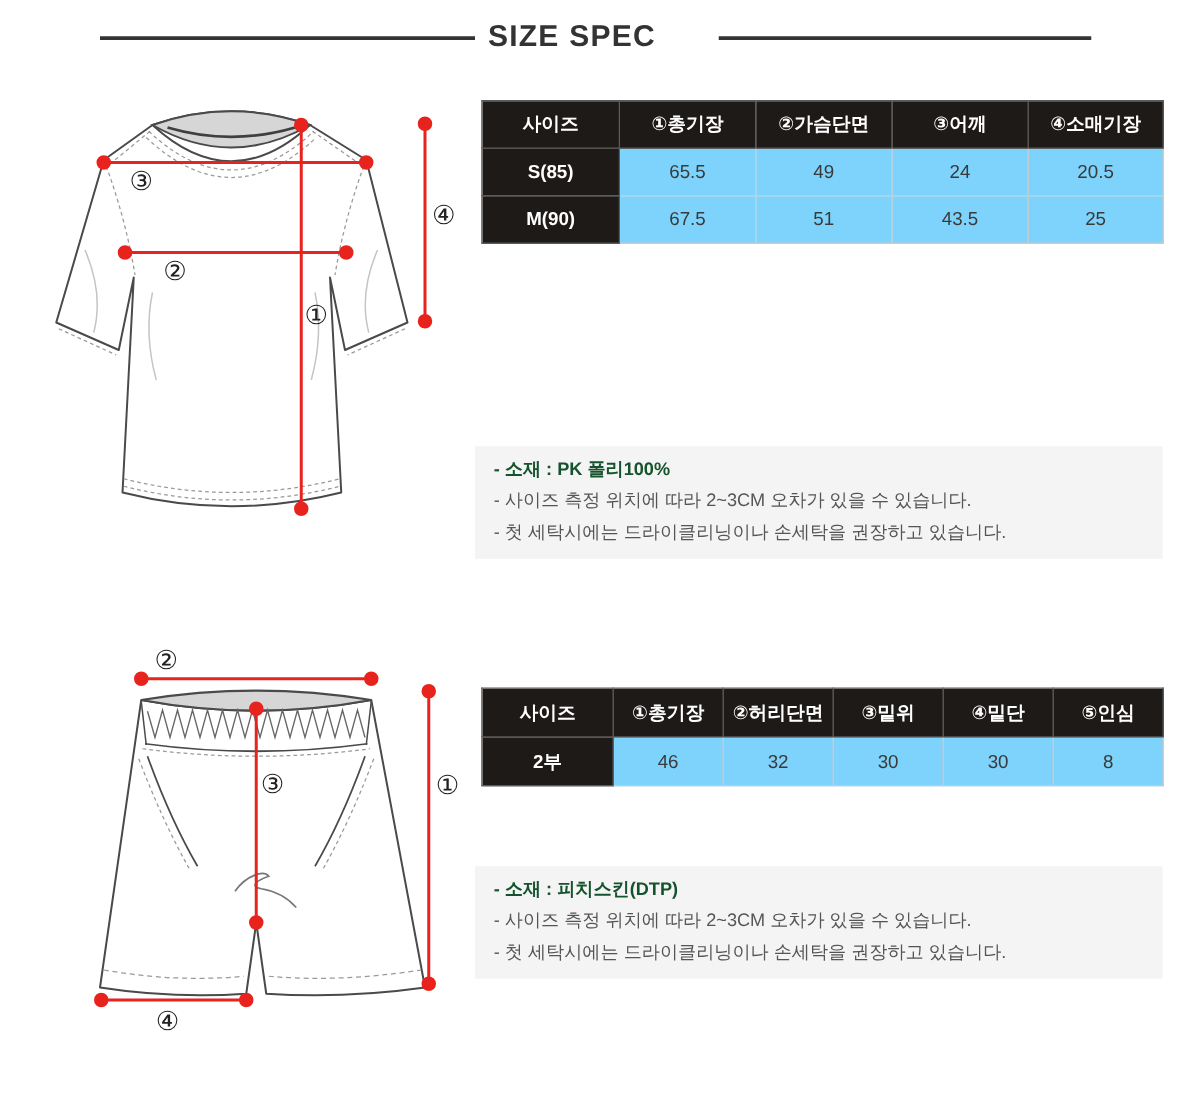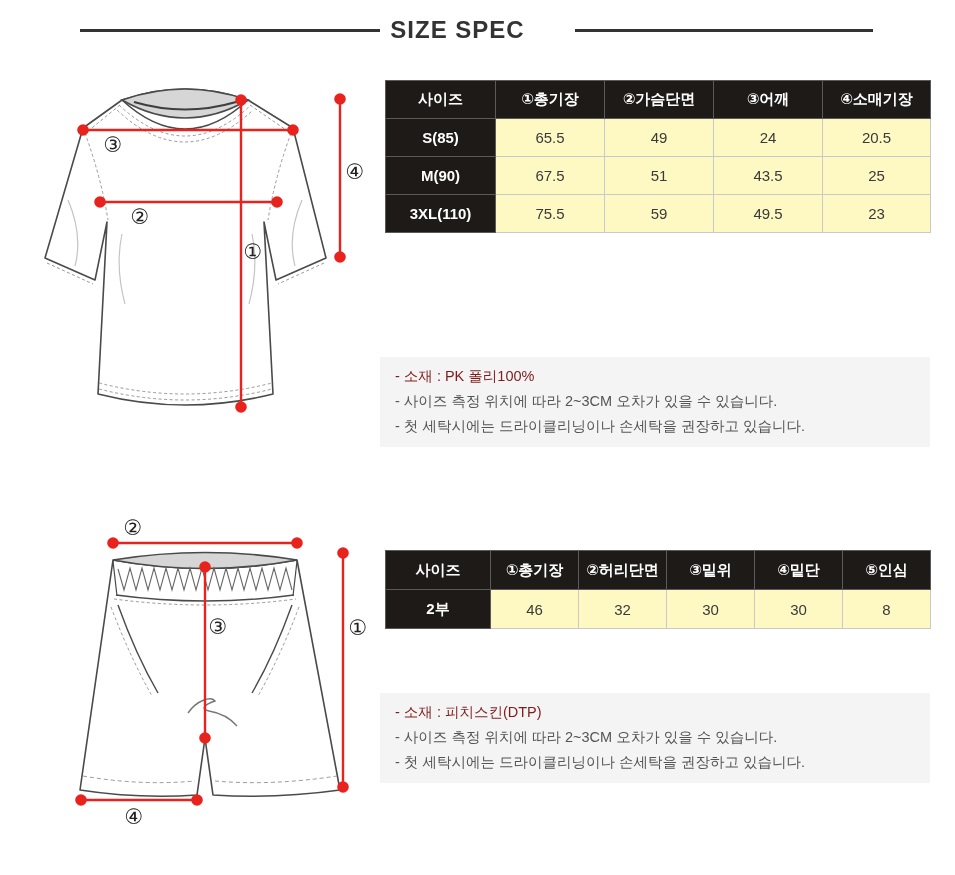--- a/index.html
+++ b/index.html
@@ -24,28 +24,28 @@
   
   .spec-table { position:absolute; border-collapse:collapse; table-layout:fixed;
                 width:545px; left:385px; font-size:15px; color:#3a3a3a; text-align:center; }
   .t1 { top:80px; }
   .t2 { top:550px; }
   .spec-table th, .spec-table td { border:1px solid #c9c9c9; padding:0; }
   .t1 tr { height:38px; }
   .t2 tr { height:39px; }
   .spec-table thead th, .spec-table tbody th {
       background:#1e1a18; color:#fff; font-weight:bold; border-color:#5a5a5a; }
-  .spec-table td { background:#fef9c3; font-weight:normal; }
+  .spec-table td { background:#7dd3fc; font-weight:normal; }
 
   
   .notes { position:absolute; left:380px; width:550px; height:90px; background:#f4f4f4;
            padding:7px 15px; font-size:14.5px; line-height:25px; color:#555; overflow:hidden; }
   .n1 { top:357px; }
   .n2 { top:693px; }
-  .notes .note-first { font-weight:normal; color:#7f1d1d; }
+  .notes .note-first { font-weight:bold; color:#14532d; }
 </style>
 </head>
 <body>
 
 <div class="page">
 
   <span class="rule rule-left"></span>
   <h1 class="title">SIZE SPEC</h1>
   <span class="rule rule-right"></span>
 
@@ -120,27 +120,20 @@
         <td>49</td>
         <td>24</td>
         <td>20.5</td>
       </tr>
       <tr>
         <th>M(90)</th>
         <td>67.5</td>
         <td>51</td>
         <td>43.5</td>
         <td>25</td>
-      </tr>
-      <tr>
-        <th>3XL(110)</th>
-        <td>75.5</td>
-        <td>59</td>
-        <td>49.5</td>
-        <td>23</td>
       </tr>
     </tbody>
   </table>
 
   <div class="notes n1">
     <p class="note-first">- 소재 : PK 폴리100%</p>
     <p>- 사이즈 측정 위치에 따라 2~3CM 오차가 있을 수 있습니다.</p>
     <p>- 첫 세탁시에는 드라이클리닝이나 손세탁을 권장하고 있습니다.</p>
   </div>
 

